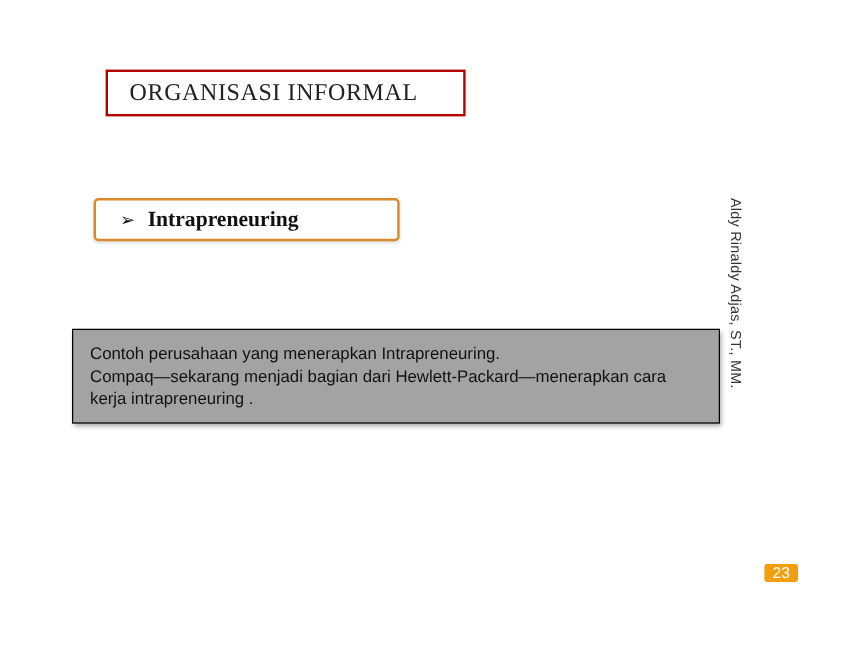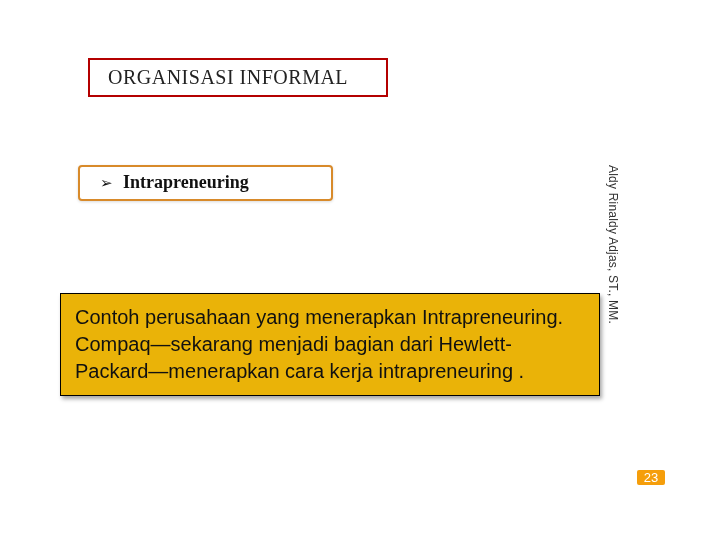--- a/index.html
+++ b/index.html
@@ -46,25 +46,24 @@
   }
 
   .body-box {
     position: absolute;
     top: 274px;
     left: 60px;
     width: 540px;
     padding: 10px 18px 10px 14px;
     border: 1px solid #000;
     box-shadow: 2px 3px 4px rgba(0,0,0,0.35);
-    background: #eab308;
-    font-size: 20px;
+    background: #a3a3a3;
+    font-size: 14px;
     line-height: 1.35;
     color: #111;
-    margin-top: 19px;
   }
 
   .author {
     position: absolute;
     top: 165px;
     left: 620px;
     width: 200px;
     transform: rotate(90deg);
     transform-origin: left top;
     font-family: Arial, sans-serif;

